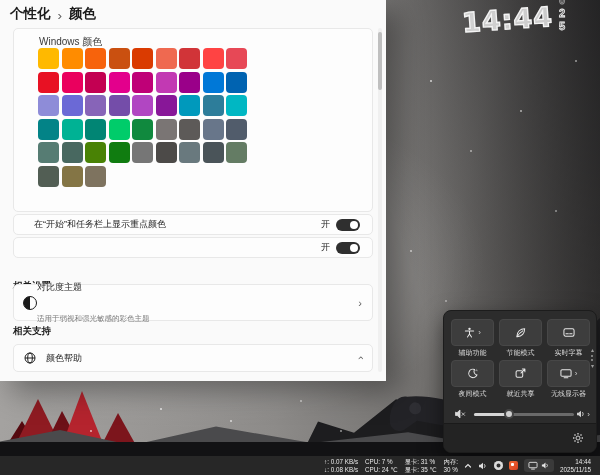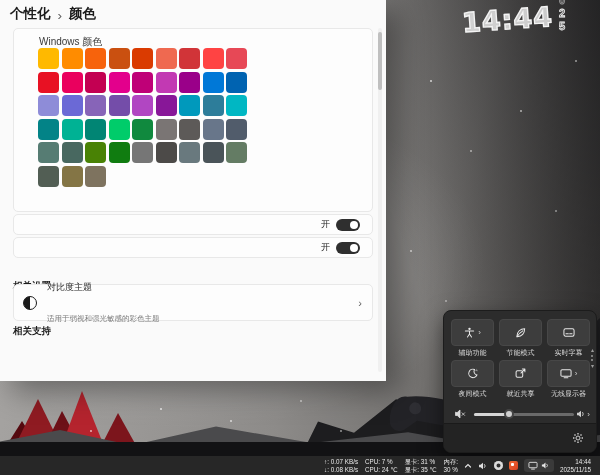--- a/index.html
+++ b/index.html
@@ -59,21 +59,21 @@
   .toggle-card .lbl{margin-left:20px;font-size:9px;color:#1f1f1f;}
   .toggle-wrap{margin-left:auto;margin-right:12px;display:flex;align-items:center;gap:6px;}
   .toggle-state{font-size:9px;color:#1f1f1f;}
   .switch{width:24px;height:12px;border-radius:7px;background:#2f2f2f;position:relative;cursor:pointer;}
   .switch .knob{position:absolute;right:2px;top:2px;width:8px;height:8px;border-radius:50%;background:#fff;}
   .sec-header{position:absolute;left:13px;font-size:9.5px;font-weight:700;color:#1b1b1b;}
   .h-related{top:280px;} .h-support{top:325px;}
   .contrast-card{top:284px;height:37px;display:flex;align-items:center;}
   .contrast-icon{margin-left:9px;width:12px;height:12px;border-radius:50%;border:1px solid #1a1a1a;
     background:linear-gradient(90deg,#1a1a1a 50%,#fdfdfd 50%);}
-  .contrast-txt{margin-left:10px;display:flex;flex-direction:column;gap:20px;}
+  .contrast-txt{display:flex;flex-direction:column;gap:20px;}
   .contrast-txt .ttl{font-size:9px;color:#1f1f1f;}
   .contrast-txt .sub{font-size:7.5px;color:#7a7a7a;}
   .chev{margin-left:auto;margin-right:10px;font-size:11px;color:#5f5f5f;}
   .support-card{top:344px;height:28px;display:flex;align-items:center;}
   .support-card .lbl{margin-left:10px;font-size:9px;color:#1f1f1f;}
   .chev-up{margin-left:auto;margin-right:10px;font-size:11px;color:#5f5f5f;
     display:inline-block;transform:rotate(-90deg);}
   .scrollbar{position:absolute;left:378px;top:28px;width:4px;height:344px;background:#f0f0f0;border-radius:2px;}
   .scroll-thumb{position:absolute;left:0;top:4px;width:4px;height:58px;background:#bfbfbf;border-radius:2px;cursor:pointer;}
 
@@ -207,20 +207,21 @@
         <div class="swatch" style="background: rgb(105, 121, 126);"></div>
         <div class="swatch" style="background: rgb(74, 84, 89);"></div>
         <div class="swatch" style="background: rgb(100, 124, 100);"></div>
         <div class="swatch" style="background: rgb(82, 94, 84);"></div>
         <div class="swatch" style="background: rgb(132, 117, 69);"></div>
         <div class="swatch" style="background: rgb(126, 115, 95);"></div>
       </div>
   </div>
 
   <div class="card toggle-card t1">
+    <span class="lbl">在“开始”和任务栏上显示重点颜色</span>
     <span class="toggle-wrap">
       <span class="toggle-state">开</span>
       <span class="switch">
           <span class="knob"></span>
         </span>
     </span>
   </div>
 
   <div class="card toggle-card t2">
     <span class="toggle-wrap">
@@ -237,20 +238,29 @@
     <span class="contrast-icon"></span>
     <span class="contrast-txt">
       <span class="ttl">对比度主题</span>
       <span class="sub">适用于弱视和强光敏感的彩色主题</span>
     </span>
     <span class="chev">›</span>
   </div>
 
   <div class="sec-header h-support">相关支持</div>
 
+  <div class="card support-card">
+    <svg style="margin-left:10px" width="12" height="12" viewBox="0 0 12 12" fill="none" stroke="#1f1f1f" stroke-width="1">
+      <circle cx="6" cy="6" r="5"></circle>
+        <ellipse cx="6" cy="6" rx="2.3" ry="5"></ellipse>
+        <line x1="1" y1="6" x2="11" y2="6"></line>
+    </svg>
+    <span class="lbl">颜色帮助</span>
+    <span class="chev-up">›</span>
+  </div>
 
   <div class="scrollbar">
     <div class="scroll-thumb"></div>
   </div>
 </div>
 
 <div class="qs">
   <div class="qs-grid">
 
     <div class="tile-cell">

